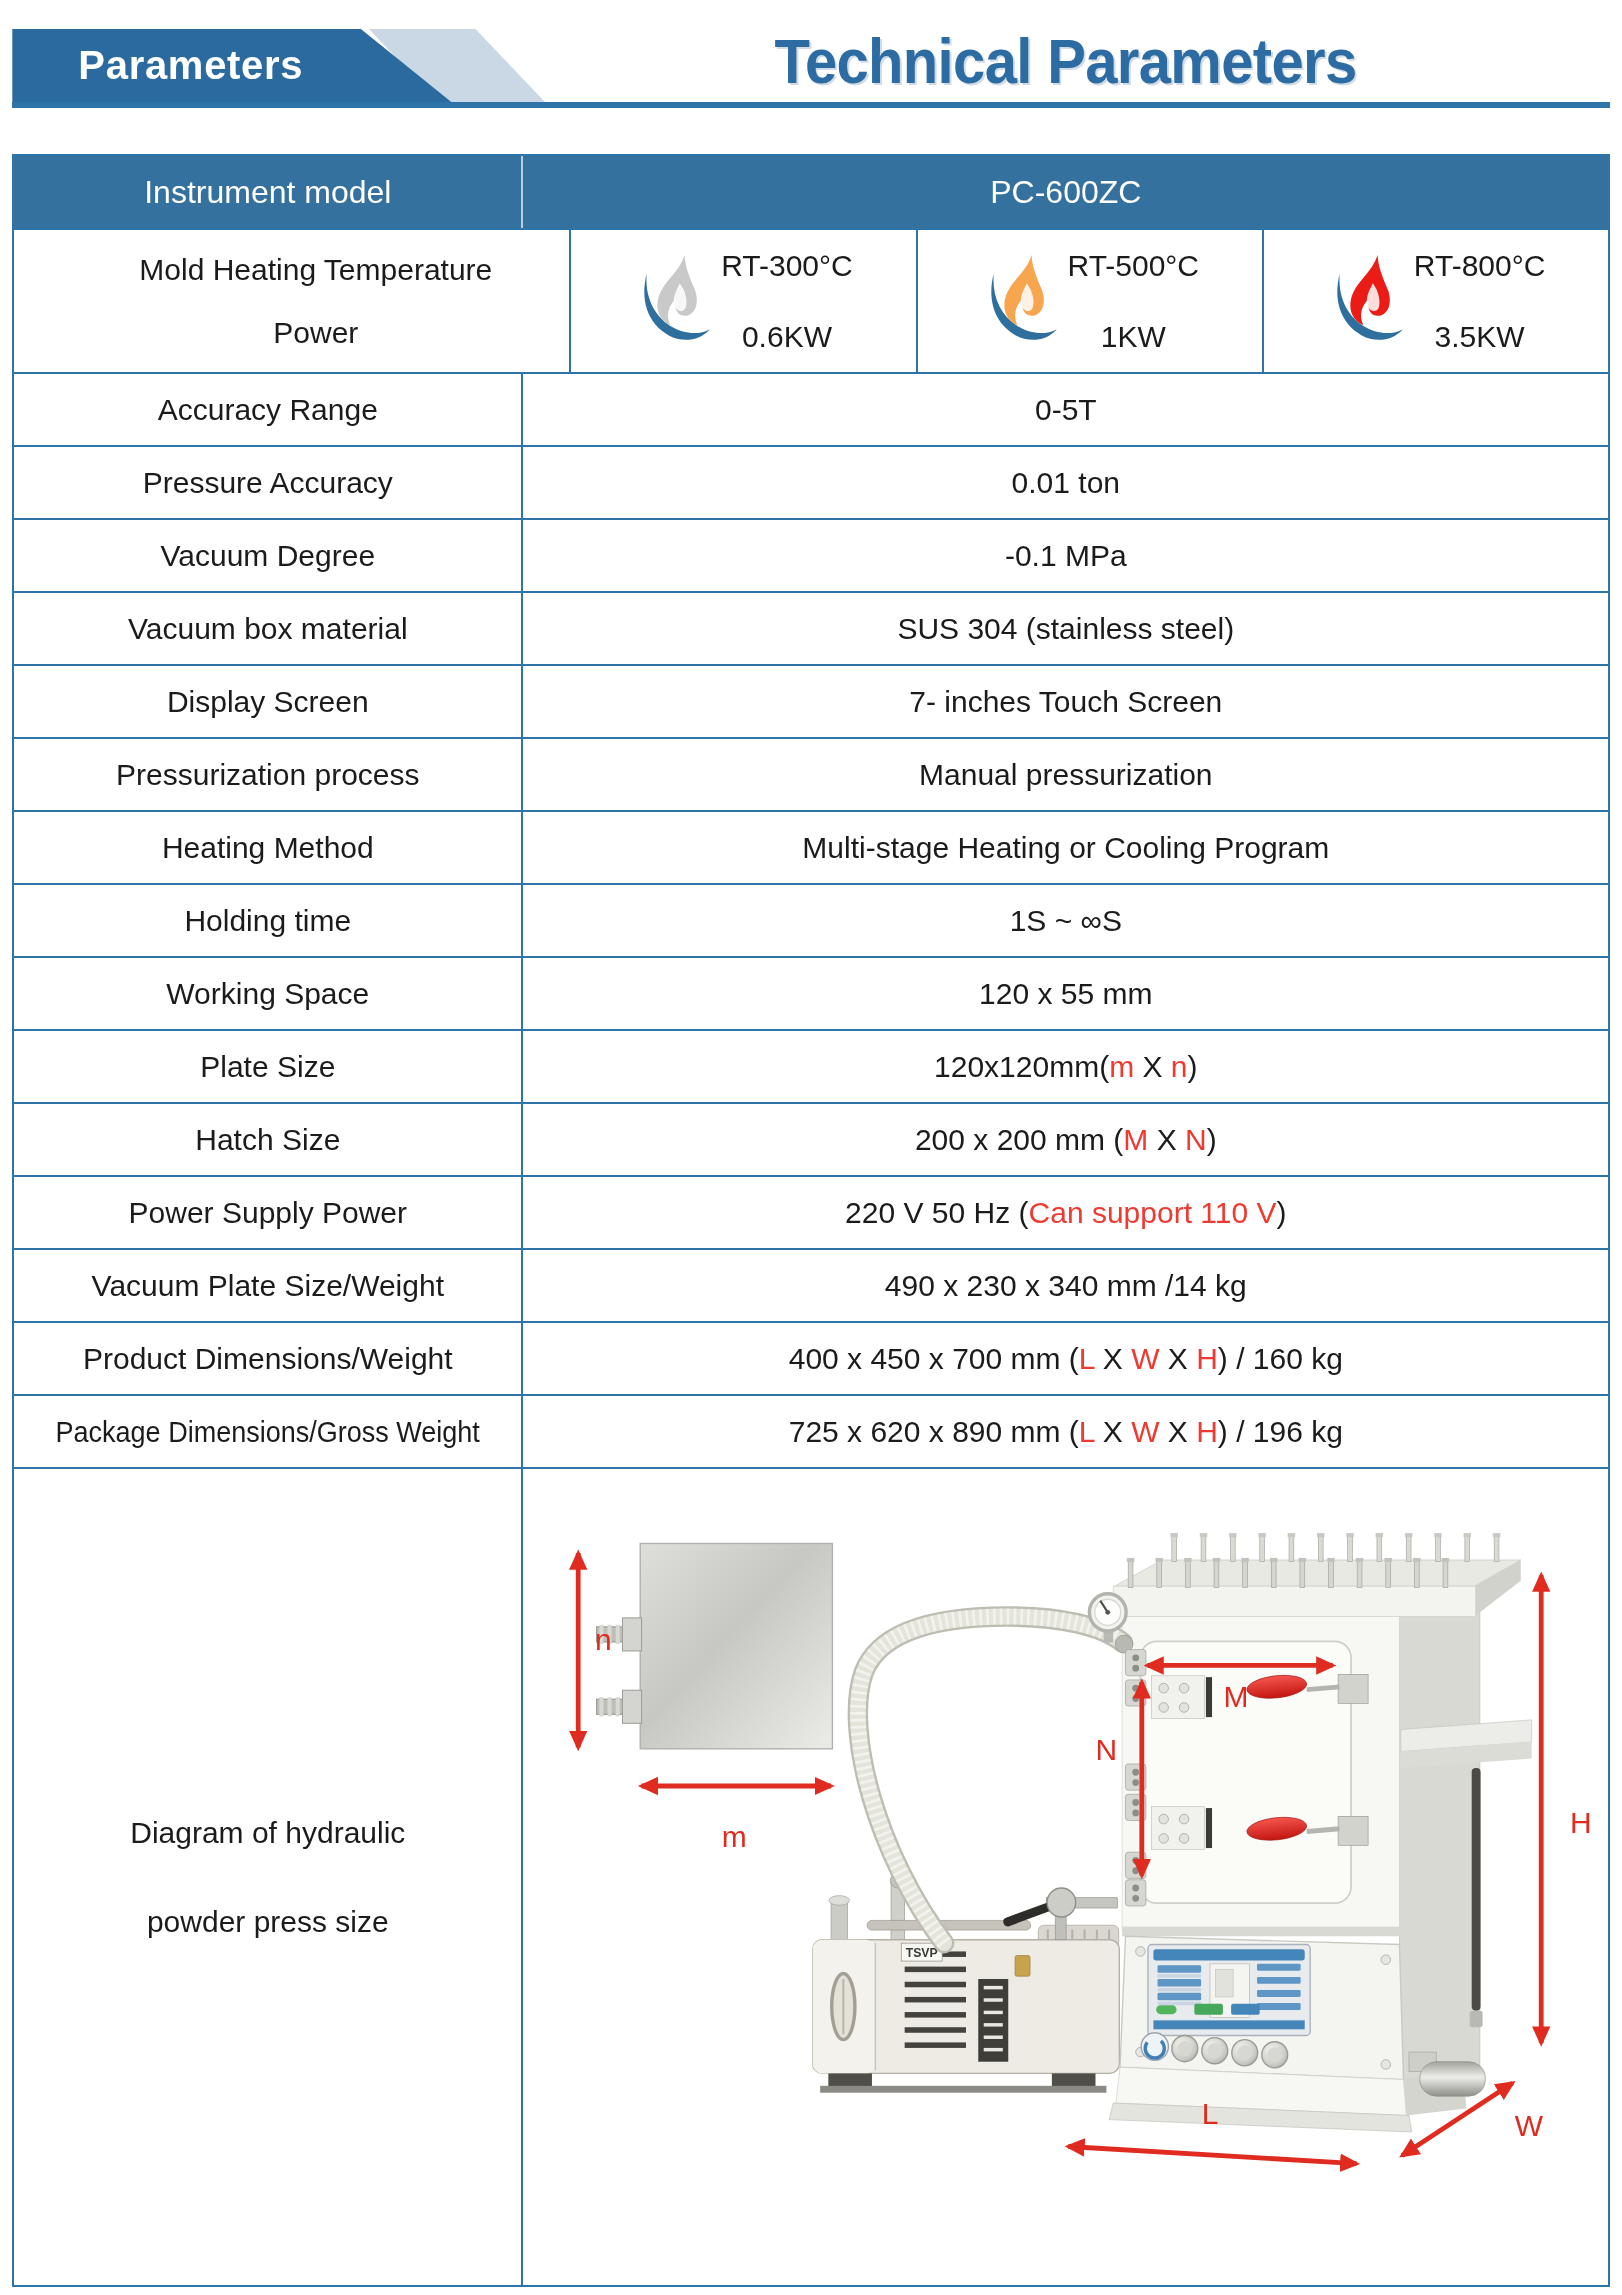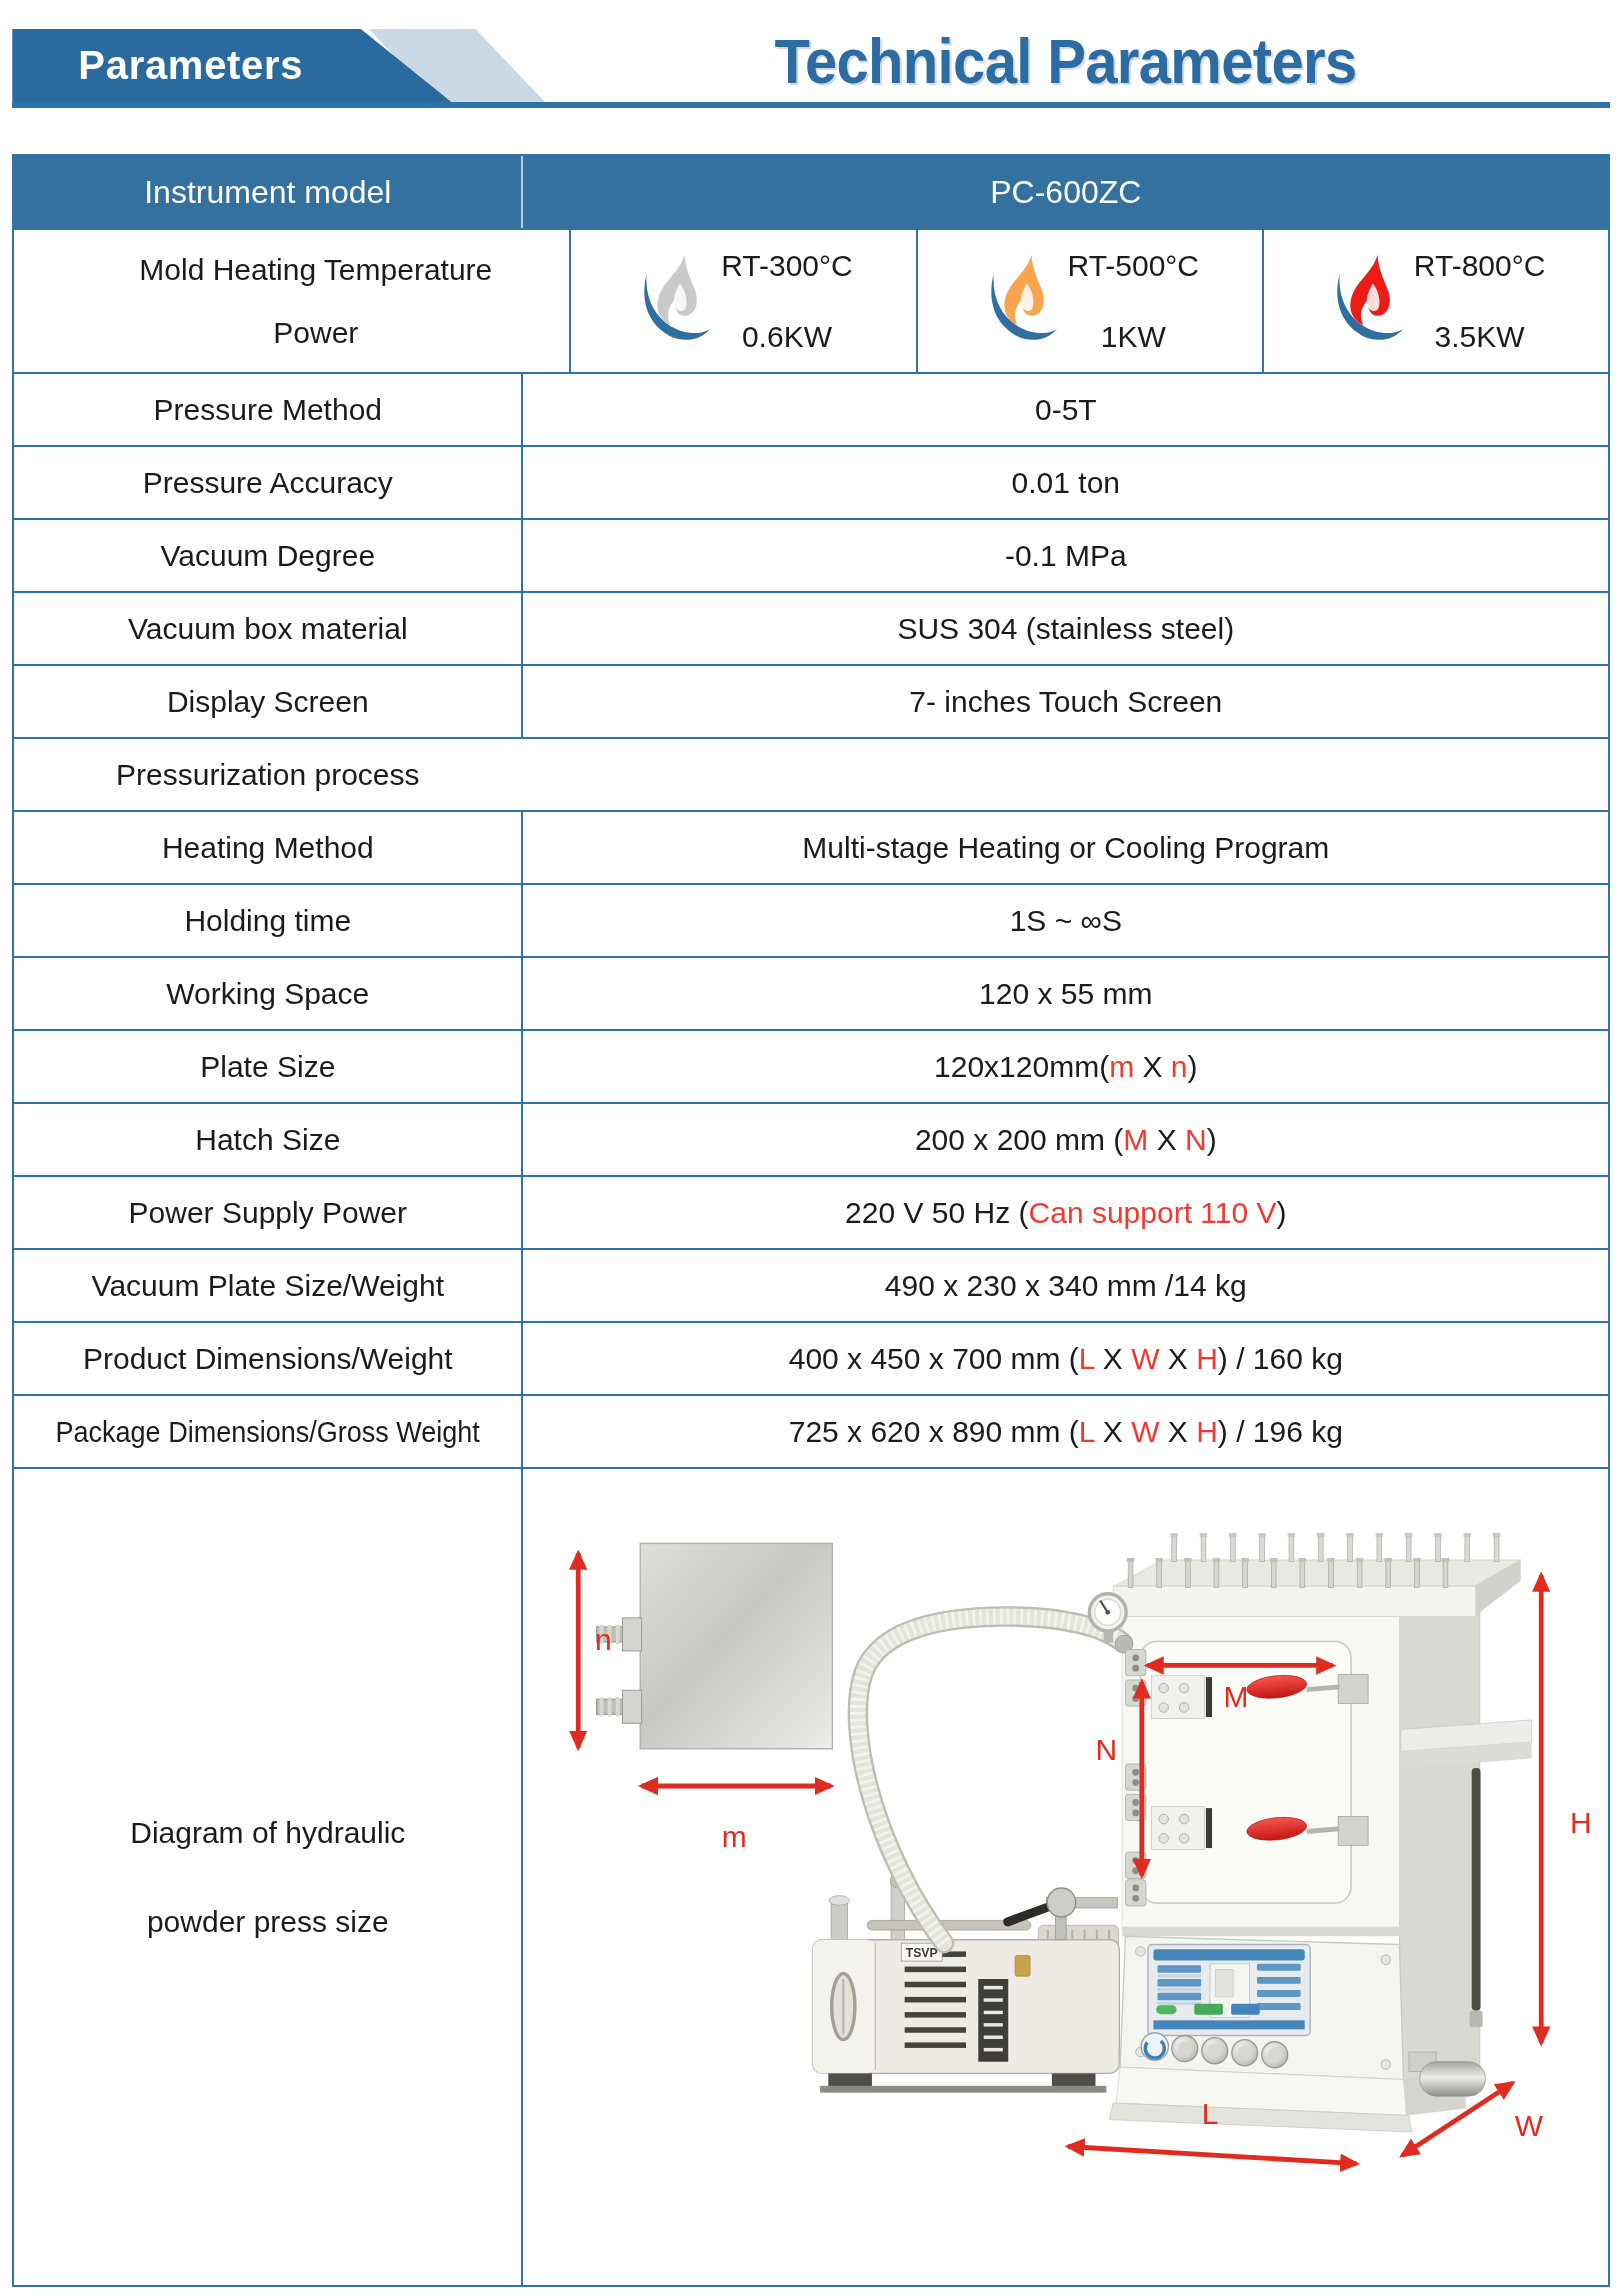--- a/index.html
+++ b/index.html
@@ -107,21 +107,21 @@
           <div class="flame-text">
             <div class="t1">RT-800°C</div>
             <div class="t2">3.5KW</div>
           </div>
         </div>
       </div>
     </div>
 
     <div style="display:contents"><div class="trow simple">
           <div class="label-cell">
-            <span>Pressure Method</span>
+            <span>Accuracy Range</span>
           </div>
           <div class="value-cell">
             <span><span>0-5T</span></span>
           </div>
         </div><div class="trow simple">
           <div class="label-cell">
             <span>Pressure Accuracy</span>
           </div>
           <div class="value-cell">
             <span><span>0.01 ton</span></span>
@@ -143,20 +143,23 @@
         </div><div class="trow simple">
           <div class="label-cell">
             <span>Display Screen</span>
           </div>
           <div class="value-cell">
             <span><span>7- inches Touch Screen</span></span>
           </div>
         </div><div class="trow simple">
           <div class="label-cell">
             <span>Pressurization process</span>
+          </div>
+          <div class="value-cell">
+            <span><span>Manual pressurization</span></span>
           </div>
         </div><div class="trow simple">
           <div class="label-cell">
             <span>Heating Method</span>
           </div>
           <div class="value-cell">
             <span><span>Multi-stage Heating or Cooling Program</span></span>
           </div>
         </div><div class="trow simple">
           <div class="label-cell">

